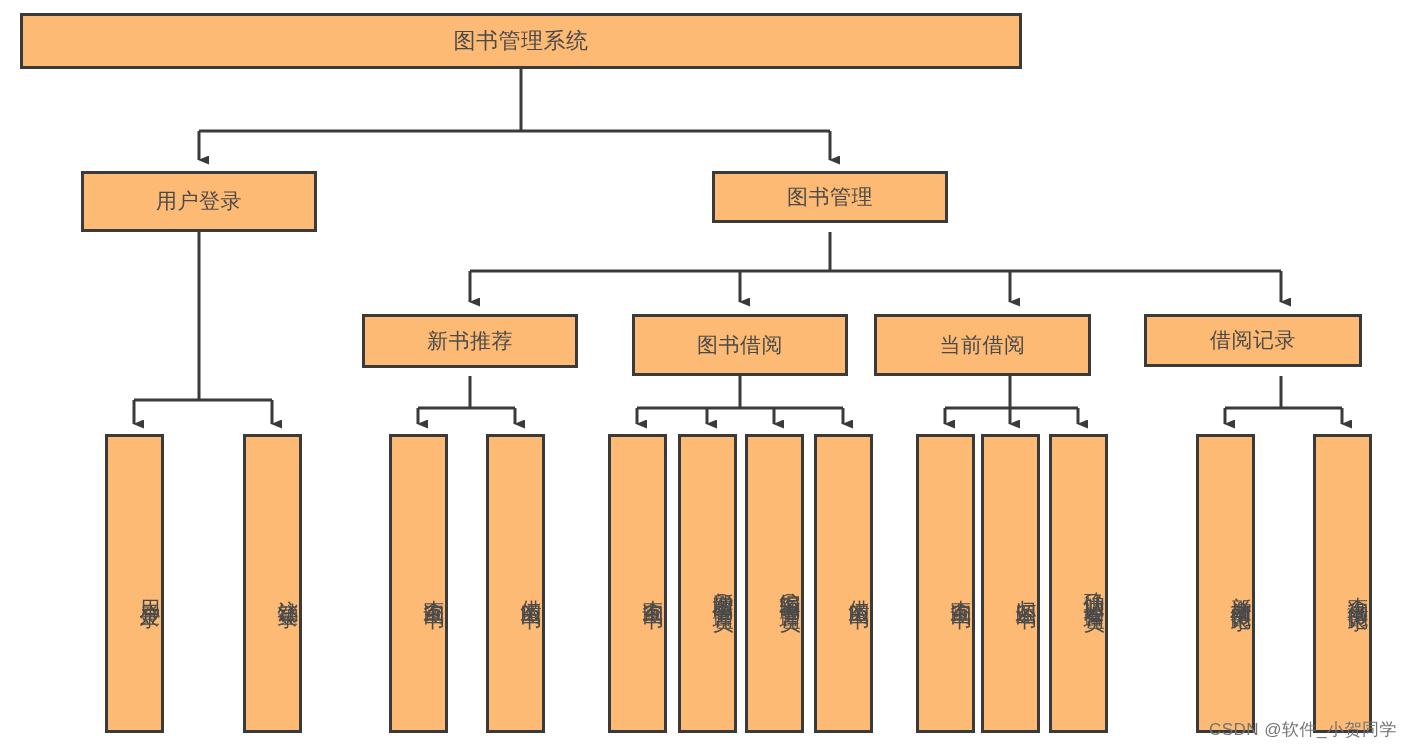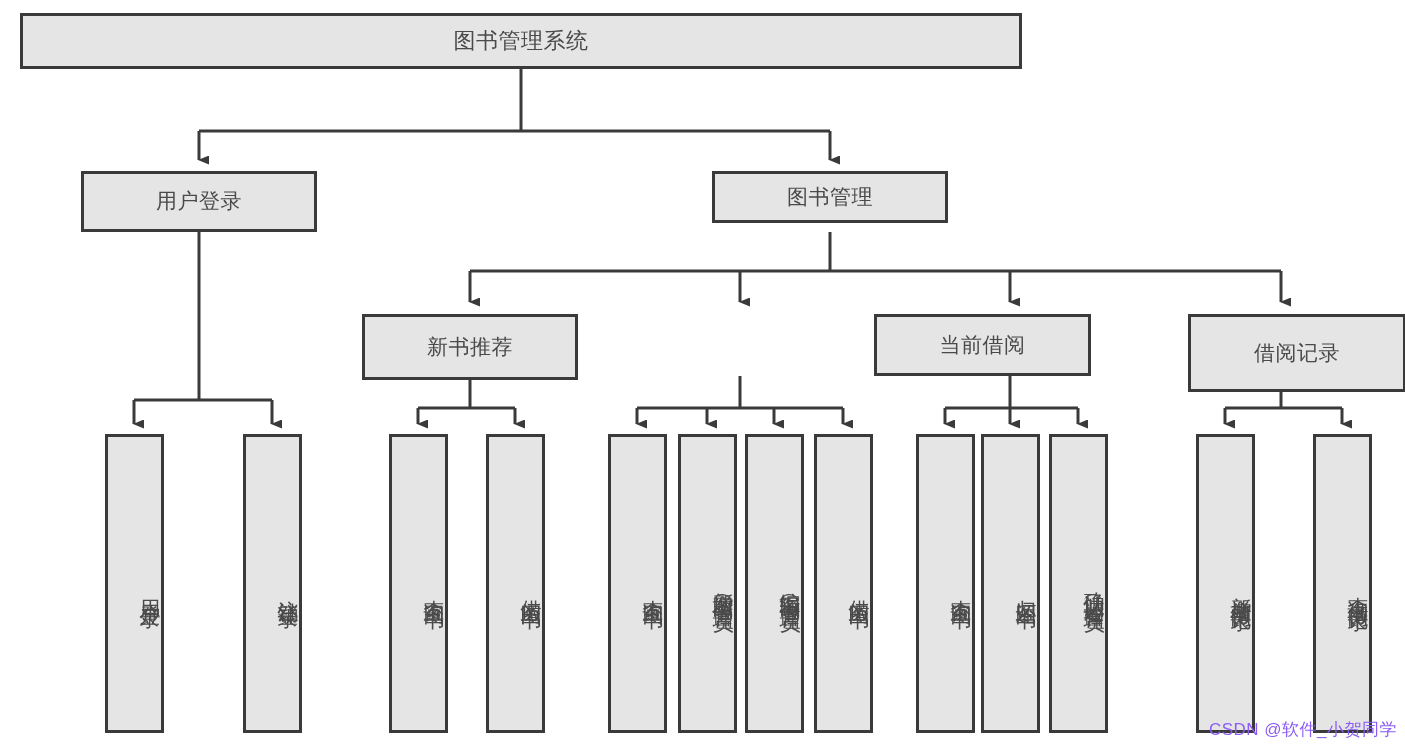--- a/index.html
+++ b/index.html
@@ -1,27 +1,27 @@
 <!DOCTYPE html>
 <html><head>
 <meta charset="utf-8">
 <style>
   html,body{margin:0;padding:0;background:#ffffff;}
   body{font-family:"Liberation Sans","DejaVu Sans",sans-serif;}
   #stage{position:relative;width:1405px;height:747px;background:#ffffff;overflow:hidden;}
   #wires{position:absolute;left:0;top:0;width:1405px;height:747px;pointer-events:none;}
-  .node{position:absolute;box-sizing:border-box;border:3px solid #3a3a3a;background:#e5e5e5;
+  .node{position:absolute;box-sizing:border-box;border:3px solid #3a3a3a;background:#fdba74;
         display:flex;align-items:center;justify-content:center;}
   .node .lbl{color:#4a4a4a;font-size:21px;line-height:1.15;letter-spacing:.5px;white-space:nowrap;}
   .node.root .lbl{font-size:22px;}
   .node.vert{writing-mode:vertical-rl;text-orientation:upright;padding-top:10px;
              align-items:flex-start;justify-content:center;}
   .node.vert .lbl{writing-mode:vertical-rl;text-orientation:upright;font-size:21px;
                   letter-spacing:3px;line-height:1;white-space:normal;}
-  #watermark{position:absolute;right:8px;bottom:6px;color:#8b5cf6;font-size:17px;
+  #watermark{position:absolute;right:8px;bottom:6px;color:#737373;font-size:17px;
              letter-spacing:.5px;user-select:none;}
 </style>
 </head>
 <body>
 
 <div id="stage">
 
   <svg id="wires" viewBox="0 0 1405 747">
     <defs>
       <marker id="ah" markerWidth="9" markerHeight="11" refX="4.5" refY="10" orient="auto" markerUnits="userSpaceOnUse">
@@ -76,27 +76,30 @@
     <span class="lbl">图书管理系统</span>
   </div>
 
   <div class="node" style="left:81px;top:171px;width:236px;height:61px;">
     <span class="lbl">用户登录</span>
   </div>
   <div class="node" style="left:712px;top:171px;width:236px;height:52px;">
     <span class="lbl">图书管理</span>
   </div>
 
-  <div class="node" style="left:362px;top:314px;width:216px;height:66px;">
+  <div class="node" style="left:362px;top:314px;width:216px;height:54px;">
     <span class="lbl">新书推荐</span>
+  </div>
+  <div class="node" style="left:632px;top:314px;width:216px;height:62px;">
+    <span class="lbl">图书借阅</span>
   </div>
   <div class="node" style="left:874px;top:314px;width:217px;height:62px;">
     <span class="lbl">当前借阅</span>
   </div>
-  <div class="node" style="left:1188px;top:314px;width:218px;height:78px;">
+  <div class="node" style="left:1144px;top:314px;width:218px;height:53px;">
     <span class="lbl">借阅记录</span>
   </div>
 
   <div class="node vert" style="left:105px;top:434px;width:59px;height:299px;">
     <span class="lbl">用户登录</span>
   </div>
   <div class="node vert" style="left:243px;top:434px;width:59px;height:299px;">
     <span class="lbl">注销登录</span>
   </div>
 

